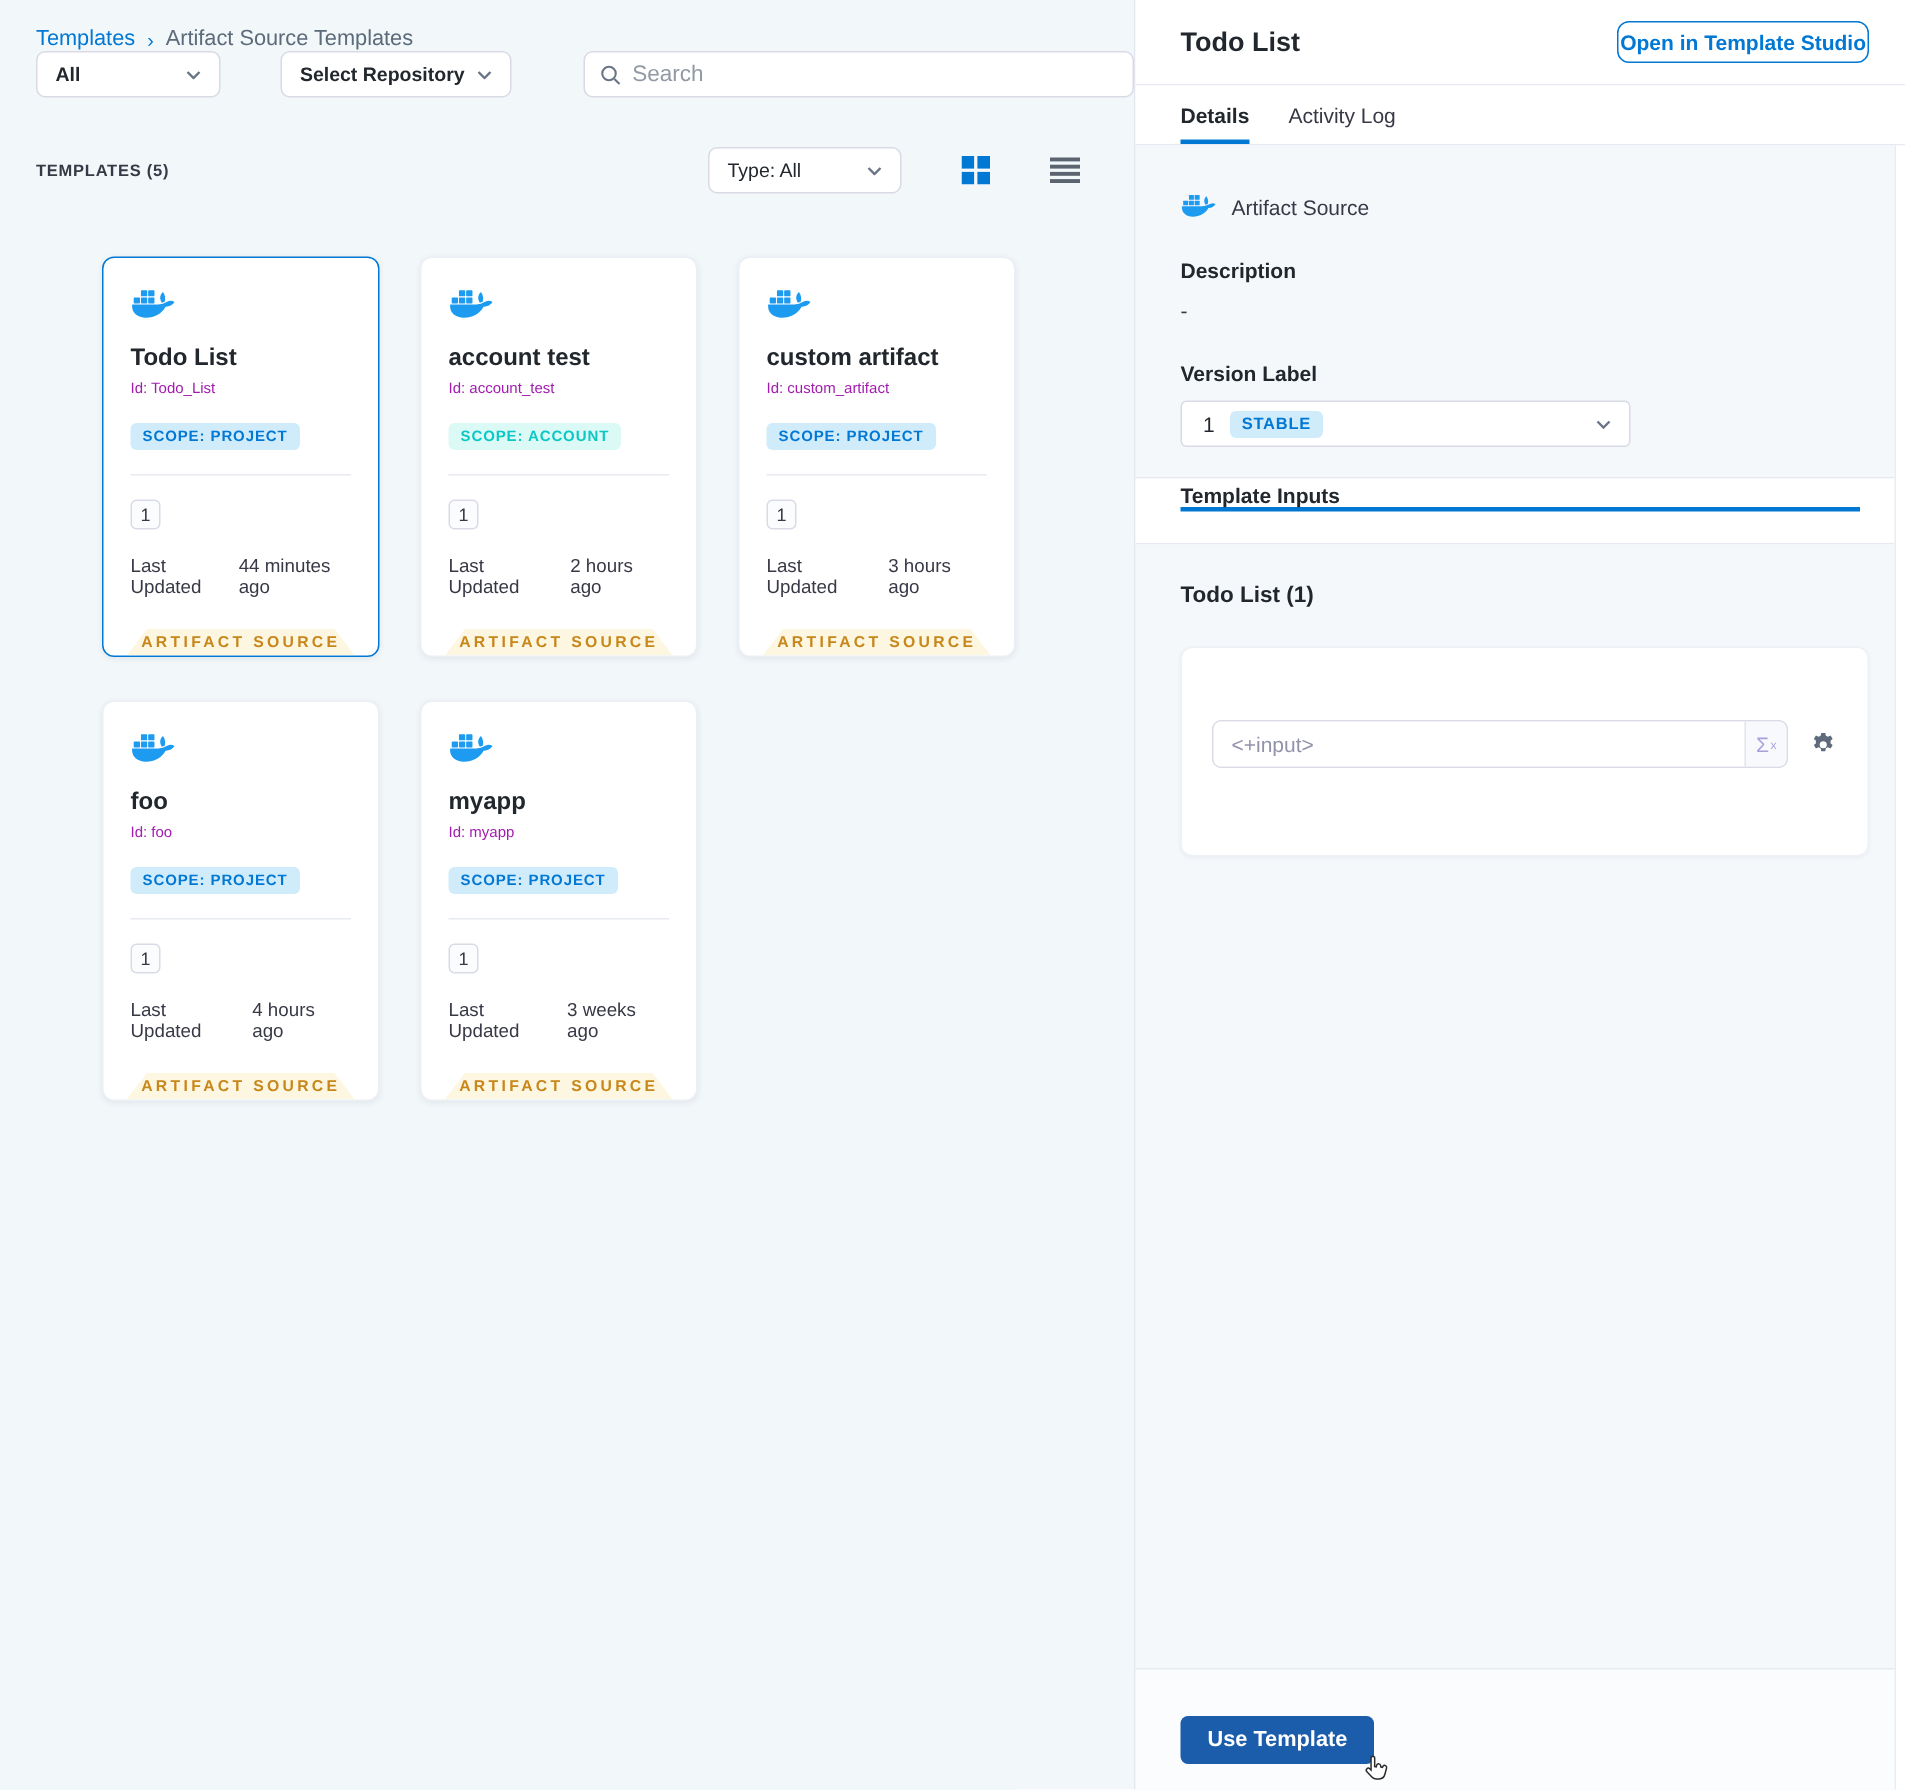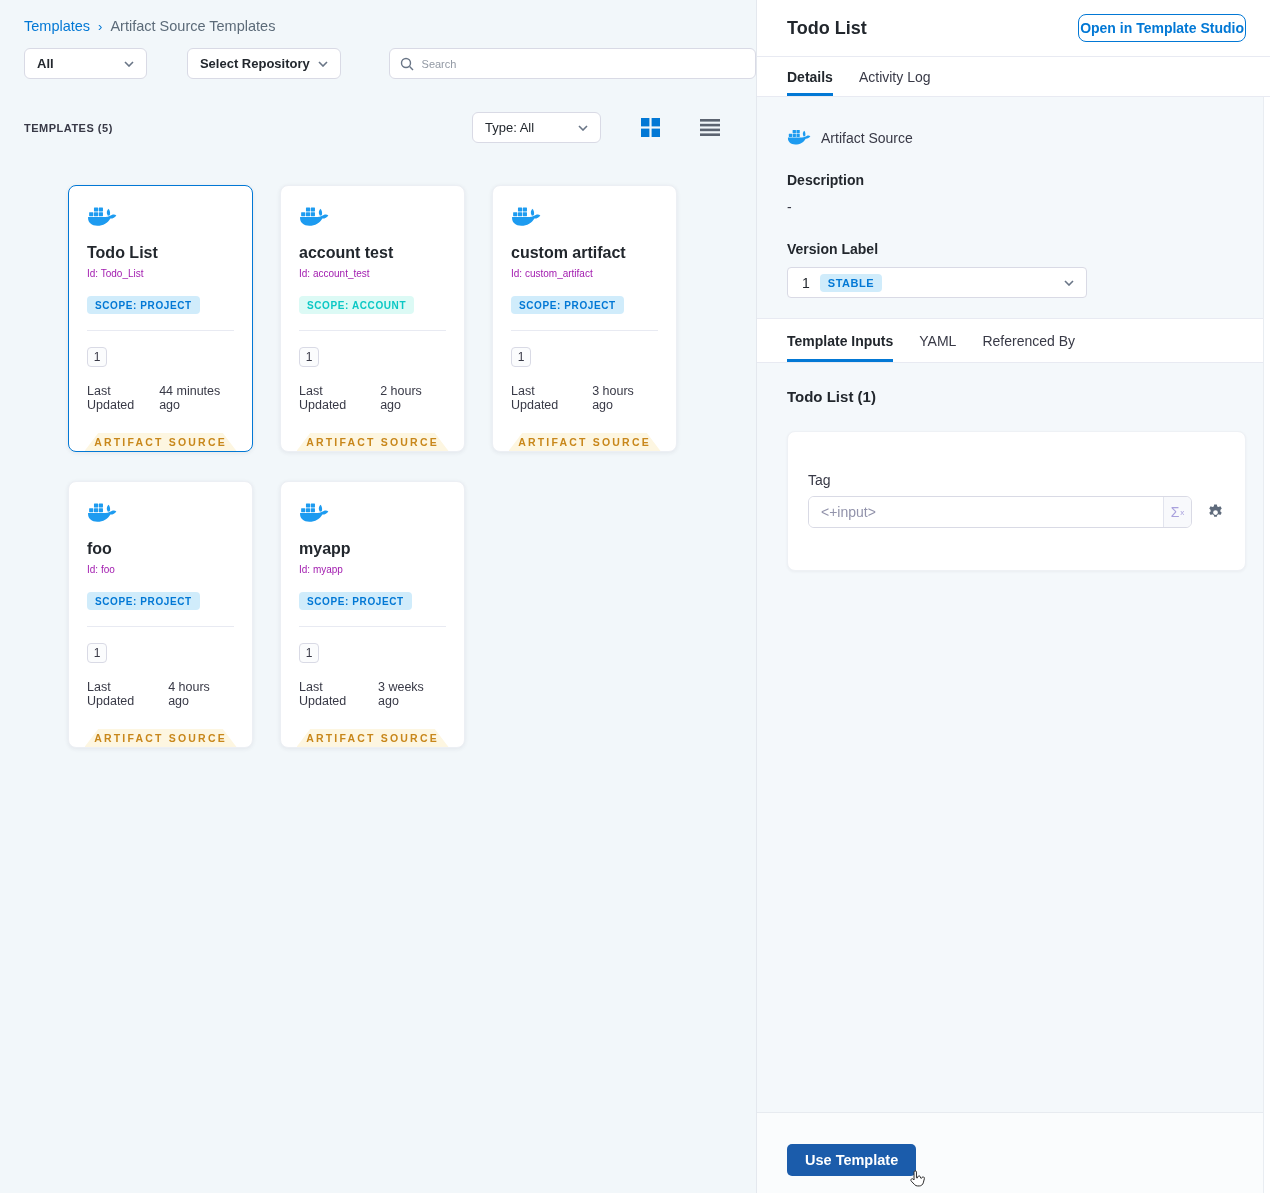--- a/index.html
+++ b/index.html
@@ -6,27 +6,27 @@
   html,body { width:1270px; height:1193px; font-family:"Liberation Sans","DejaVu Sans",sans-serif; background:#fff; overflow:hidden; }
   .app { display:flex; width:1270px; height:1193px; }
 
   
   .left-panel { width:756px; height:100%; background:#f2f7fa; padding:18px 0 0 24px; position:relative; }
   .breadcrumb { display:flex; align-items:center; gap:8px; font-size:14.5px; }
   .crumb-link { color:#0278d5; cursor:pointer; }
   .crumb-sep { color:#0278d5; font-size:13px; }
   .crumb-current { color:#5c6b79; }
 
-  .filters { display:flex; align-items:center; margin-top:14px;gap:30px; }
+  .filters { display:flex; align-items:center; margin-top:0;gap:30px; }
   .select-box { height:31px; background:#fff; border:1px solid #d9dae5; border-radius:6px; display:flex; align-items:center; padding:0 12px; font-size:13px; color:#22272d; font-weight:bold; cursor:pointer; }
   .select-box .chev { margin-left:auto; }
   .sel-all { width:127px; }
   .sel-repo { width:159px; margin-left:10px; }
   .search-wrap { width:382px; height:31px; margin-left:18px; background:#fff; border:1px solid #d9dae5; border-radius:6px; display:flex; align-items:center; padding:0 10px; }
-  .search-wrap input { border:none; outline:none; flex:1; font-size:11px; color:#000000; margin-left:8px; font-family:inherit; background:transparent; }
+  .search-wrap input { border:none; outline:none; flex:1; font-size:15px; color:#000000; margin-left:8px; font-family:inherit; background:transparent; }
   .search-wrap input::placeholder { color:#9299a4; }
 
   .list-header { display:flex; align-items:center; margin-top:33px; padding-right:36px;gap:20px; }
   .count-label { font-size:11px; font-weight:bold; letter-spacing:.5px; color:#383946; }
   .type-select { width:129px; margin-left:auto; font-weight:normal; }
   .view-btn { margin-left:20px; background:none; border:none; cursor:pointer; display:flex; align-items:center; padding:0; }
 
   .cards-grid { margin:42px 0 0 44px; display:grid; grid-template-columns:repeat(3,185px); column-gap:27px; row-gap:29px; }
   .card { position:relative; width:185px; height:267px; background:#fff; border:1px solid #eceff4; border-radius:8px; box-shadow:0 1px 4px rgba(40,41,61,.08); padding:20px 18px 0 18px; cursor:pointer; overflow:hidden; }
   .card.selected { border:1px solid #0278d5; }
@@ -41,21 +41,21 @@
   .ribbon { position:absolute; bottom:0; left:50%; transform:translateX(-50%); width:152px; height:18px; line-height:19px; text-align:center; background:#fdf6e1; color:#c8871b; font-size:10.5px; font-weight:bold; letter-spacing:2.2px; clip-path:polygon(9% 0,91% 0,100% 100%,0 100%); white-space:nowrap; }
 
   
   .right-panel { width:514px; height:100%; border-left:1px solid #e4e8ee; display:flex; flex-direction:column; background:#f4f8fb; position:relative; }
   .panel-header { height:57px; background:#fff; border-bottom:1px solid #e8eaf2; display:flex; align-items:center; padding:0 24px 0 30px; flex:0 0 auto; }
   .panel-title { font-size:18px; font-weight:bold; color:#22272d; }
   .open-studio-btn { margin-left:auto; background:#fff; border:1.5px solid #0278d5; color:#0278d5; font-size:14px; font-weight:bold; border-radius:8px; padding:5px 1px; cursor:pointer; font-family:inherit; }
 
   .tabs-row { background:#fff; border-bottom:1px solid #e8eaf2; display:flex; gap:26px; padding:0 30px; flex:0 0 auto; }
   .tabs-row.tabs1 { height:40px; }
-  .tabs-row.tabs2 { height:44px; }
+  .tabs-row.tabs2 { height:44px;flex-direction:column; }
   .tab { display:flex; align-items:center; font-size:14px; color:#383946; border-bottom:3px solid transparent; padding-top:3px; cursor:pointer; }
   .tab.active { font-weight:bold; color:#22272d; border-bottom-color:#0278d5; }
 
   .details-section { background:#f4f8fb; padding:22px 30px 20px; border-bottom:1px solid #e8eaf2; flex:0 0 auto; }
   .fld-label { font-size:14px; font-weight:bold; color:#22272d; }
   .type-row { display:flex; align-items:center; gap:10px; margin-top:10px; font-size:14px; color:#383946; }
   .type-row .docker { width:24px; height:17px; }
   .mt-lg { margin-top:26px; }
   .tags-val { margin-top:11px; font-size:14px; color:#383946; }
   .version-select { margin-top:10px; width:300px; height:31px; background:#fff; border:1px solid #d9dae5; border-radius:4px; display:flex; align-items:center; padding:0 12px 0 14px; cursor:pointer; }
@@ -275,21 +275,20 @@
 
     <div class="tabs-row tabs2">
       <div class="tab active">Template Inputs</div>
       <div class="tab">YAML</div>
       <div class="tab">Referenced By</div>
     </div>
 
     <div class="inputs-section">
       <div class="inputs-heading">Todo List (1)</div>
       <div class="input-card">
-        <div class="tag-label">Tag</div>
         <div class="tag-row">
           <div class="tag-input-wrap">
             <input type="text" value="&lt;+input&gt;" style="">
             <button class="expr-btn">
                 <span>Σ</span>
                 <sup>x</sup>
               </button>
           </div>
           <button class="gear-btn">
             <svg width="19" height="19" viewBox="0 0 24 24" fill="currentColor">

